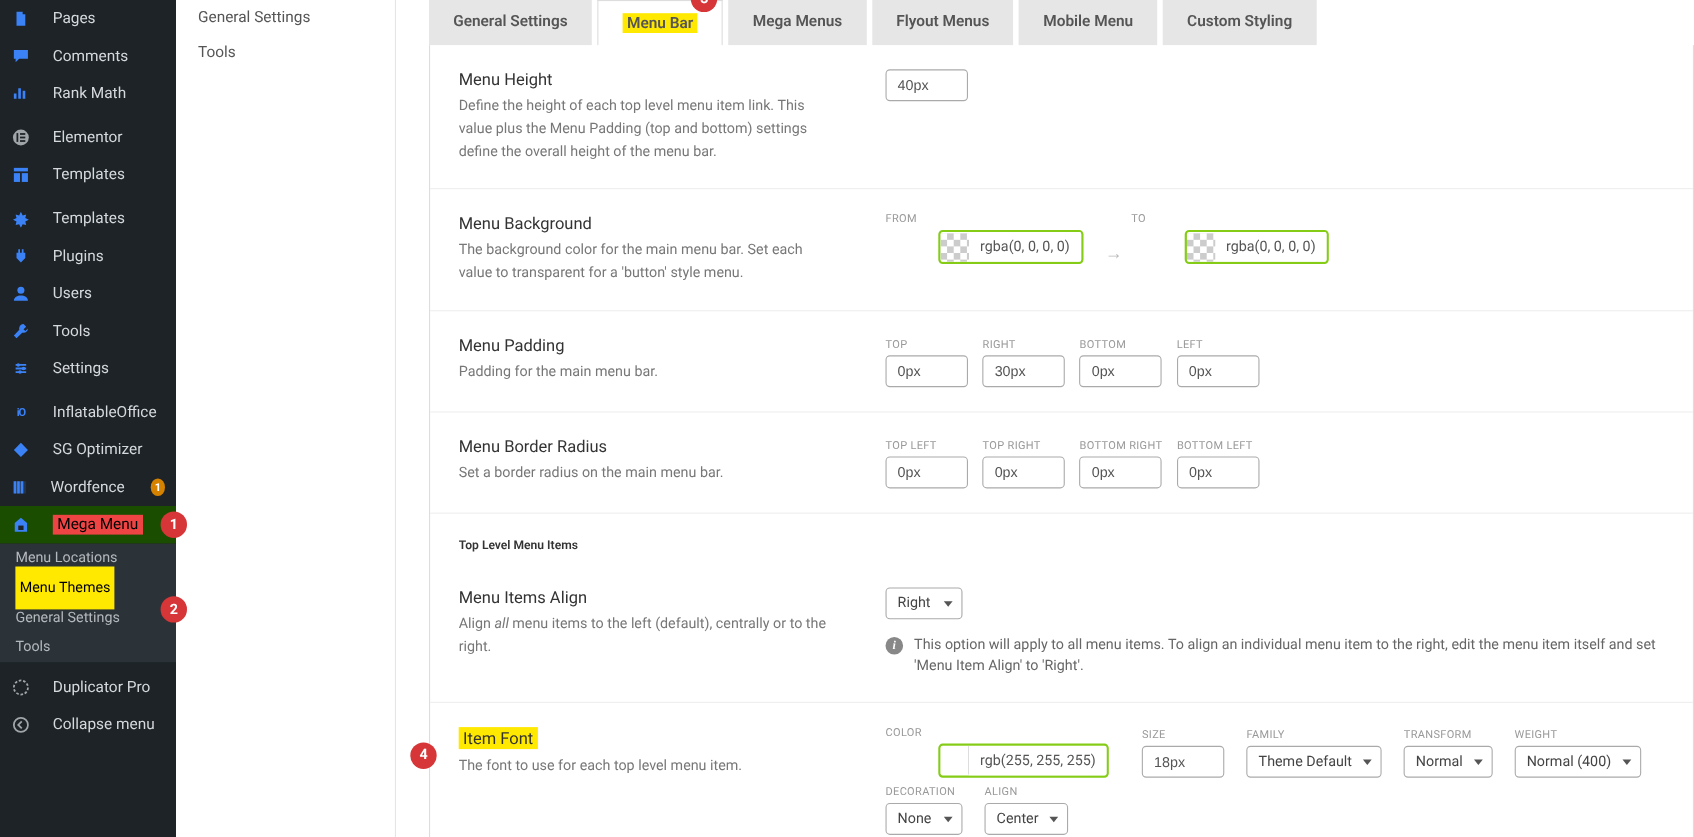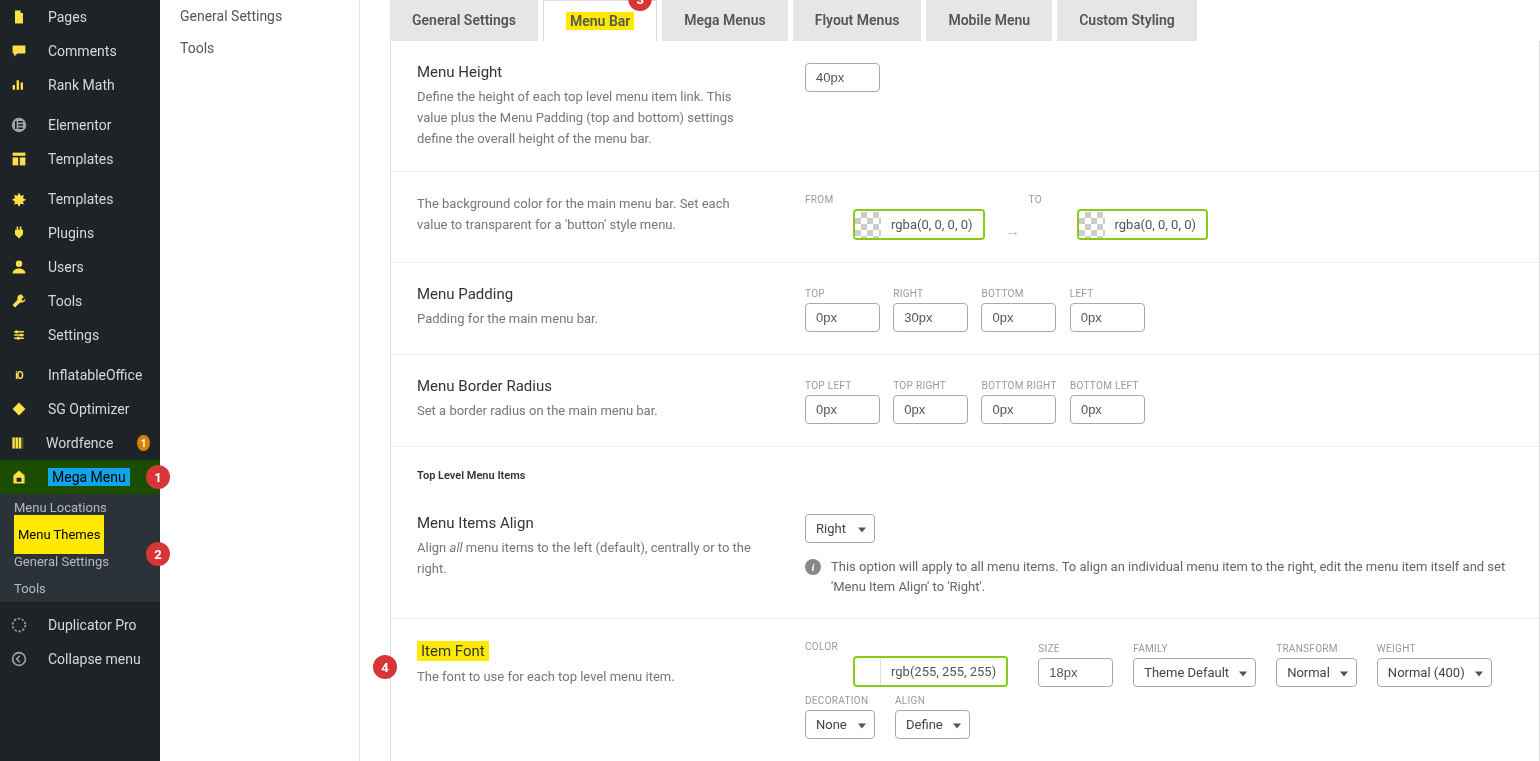--- a/index.html
+++ b/index.html
@@ -4,23 +4,23 @@
 <style>
   * { box-sizing: border-box; margin: 0; padding: 0; }
   body { font-family: -apple-system, BlinkMacSystemFont, "Segoe UI", Roboto, sans-serif; font-size: 13px; color: #444; background: #fff; }
 
   .wrap { display: flex; min-height: 761px; }
 
   
   .wp-sidebar { width: 160px; background: #1d2327; color: #d5d9dd; flex-shrink: 0; }
   .wp-menu-item { display: flex; align-items: center; gap: 20px; padding: 8px 10px; color: #d5d9dd; cursor: pointer; position: relative; font-size: 14px; }
   .wp-menu-item.mega-menu-active { background: #1a4d00; }
-  .wp-menu-item.mega-menu-active .wp-menu-label { background: #0ea5e9; color: #000; padding: 1px 4px; }
+  .wp-menu-item.mega-menu-active .wp-menu-label { background: #ef4444; color: #000; padding: 1px 4px; }
   .wp-menu-sep { margin-top: 6px; }
-  .wp-icon { width: 18px; height: 18px; display: inline-flex; align-items: center; justify-content: center; color: #fde047; font-size: 14px; }
+  .wp-icon { width: 18px; height: 18px; display: inline-flex; align-items: center; justify-content: center; color: #3b82f6; font-size: 14px; }
   .wp-icon svg { width: 16px; height: 16px; fill: currentColor; }
   .wp-submenu { background: #2c3338; }
   .wp-submenu-item { padding: 6px 10px 6px 14px; color: #b4b9be; cursor: pointer; font-size: 13px; }
   .wp-submenu-item.highlight .wp-menu-label { background: #ffe900; color: #000; padding: 12px 4px; }
   .num-badge { position: absolute; right: -10px; width: 24px; height: 24px; border-radius: 50%; background: #d63638; color: #fff; display: flex; align-items: center; justify-content: center; font-size: 13px; font-weight: bold; }
   .wf-badge { display: inline-flex; width: 16px; height: 16px; border-radius: 50%; background: #d58200; color: #fff; align-items: center; justify-content: center; font-size: 10px; margin-left: 4px; font-weight: bold; }
 
   
   .secondary-nav { width: 200px; border-right: 1px solid #e5e5e5; flex-shrink: 0; padding-top: 0; }
   .secondary-item { padding: 8px 20px; color: #555; cursor: pointer; font-size: 14px; }
@@ -251,20 +251,21 @@
           <div class="setting-title">Menu Height</div>
           <div class="setting-desc">Define the height of each top level menu item link. This value plus the Menu Padding (top and bottom) settings define the overall height of the menu bar.</div>
         </div>
         <div class="setting-right">
           <input class="input-text" value="40px" style="">
         </div>
       </div>
 
       <div class="setting-row">
         <div class="setting-left">
+          <div class="setting-title">Menu Background</div>
           <div class="setting-desc">The background color for the main menu bar. Set each value to transparent for a 'button' style menu.</div>
         </div>
         <div class="setting-right">
           <div style="display:flex; align-items:flex-end;">
             <div class="field-col">
               <span class="field-label-sm">FROM</span>
               <div class="color-field">
                 <div class="color-swatch"></div>
                 <div class="color-text">rgba(0, 0, 0, 0)</div>
               </div>
@@ -379,21 +380,21 @@
             <div class="field-col">
               <span class="field-label-sm">WEIGHT</span>
               <div class="select-box select-narrow">Normal (400)</div>
             </div>
             <div class="field-col">
               <span class="field-label-sm">DECORATION</span>
               <div class="select-box select-narrow">None</div>
             </div>
             <div class="field-col">
               <span class="field-label-sm">ALIGN</span>
-              <div class="select-box select-narrow">Define</div>
+              <div class="select-box select-narrow">Center</div>
             </div>
           </div>
         </div>
       </div>
 
     </div>
   </div>
 
 </div>
 

